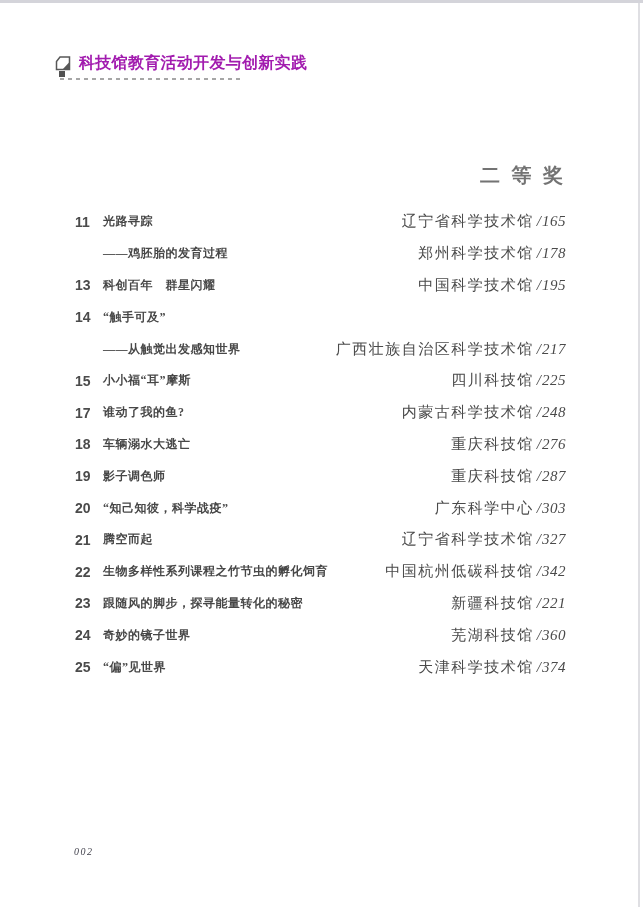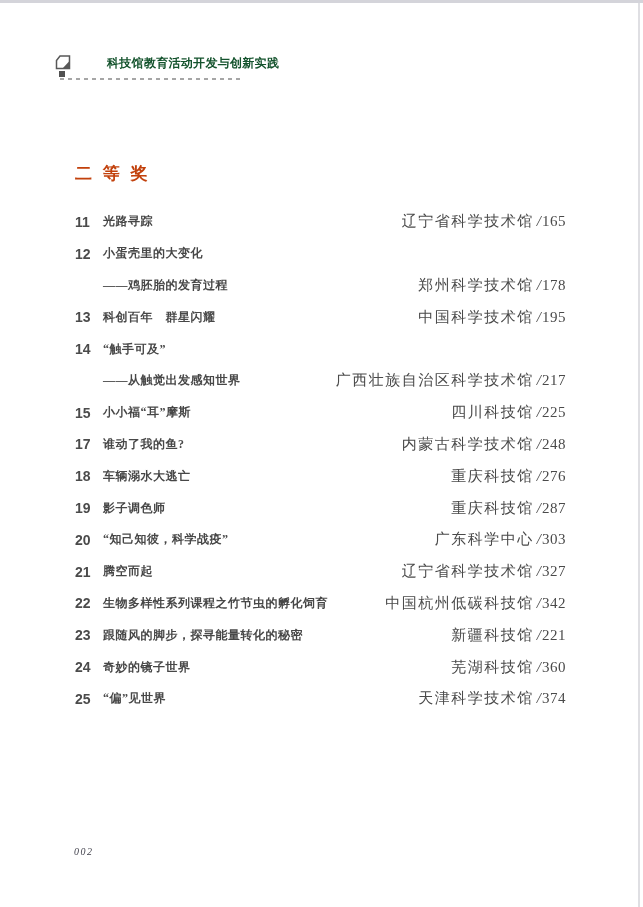--- a/index.html
+++ b/index.html
@@ -12,52 +12,51 @@
     color:#474747;
   }
   .top-band   { position:absolute; top:0; left:0; right:0; height:3px; background:#d4d4da; }
   .right-band { position:absolute; top:3px; right:3px; bottom:0; width:2px; background:#dfdfe3; }
 
   
   .header { position:absolute; left:53px; top:53px; display:flex; align-items:center; }
   .header .icon { width:20px; height:20px; margin-right:6px; flex:none; }
   .header-title {
     font-family:"Liberation Sans","DejaVu Sans",sans-serif;
-    font-weight:bold; font-size:12px; letter-spacing:0.3px; color:#14532d;
+    font-weight:bold; font-size:16px; letter-spacing:0.3px; color:#a21caf;
     white-space:nowrap;
-    margin-left:28px;
   }
   .dash-line {
     position:absolute; left:60px; top:78px; width:180px; height:2px;
     background:repeating-linear-gradient(90deg,#a6a6a6 0 4px,transparent 4px 8px);
   }
   .dash-square { position:absolute; left:59px; top:71px; width:6px; height:6px; background:#515151; }
 
   
   .section-title {
     position:absolute; left:75px; top:162px; width:491px;
-    text-align:left;
+    text-align:right;
     font-family:"Liberation Sans","DejaVu Sans",sans-serif;
-    font-weight:bold; font-size:17px; letter-spacing:3px; color:#c2410c;
+    font-weight:bold; font-size:20px; letter-spacing:3px; color:#737373;
     white-space:nowrap;
   }
 
   
   .toc { position:absolute; left:75px; top:206px; width:491px; }
   .row { display:flex; align-items:center; height:31.8px; }
   .num {
     flex:none; width:28px;
     font-family:"Liberation Sans","DejaVu Sans",sans-serif;
     font-weight:bold; font-size:14px; color:#4b4b4b;
   }
   .ttl { font-size:12px; font-weight:bold; color:#474747; letter-spacing:0.5px; white-space:nowrap; }
   .fill { flex:1 1 auto; min-width:8px; }
   .ref  { white-space:nowrap; font-size:15px; color:#4a4a4a; letter-spacing:1.5px; }
   .sl   { font-style:italic; margin:0 1px 0 3px; letter-spacing:0; }
-  .pg   { letter-spacing:0.5px;text-align:right; }
+  .pg   { font-style:italic; letter-spacing:0.5px;text-align:right; }
 
   .footer-page {
     position:absolute; left:74px; top:846px;
     font-style:italic; font-size:10px; letter-spacing:1.5px; color:#41414c;
   }
 </style>
 </head>
 <body>
 
 <div class="page">
@@ -80,25 +79,20 @@
 
   <div class="toc">
 
     <div class="row">
       <span class="num">11</span>
       <span class="ttl">光路寻踪</span>
       <span class="fill"></span>
       <span class="ref"><span>辽宁省科学技术馆</span><span class="sl">/</span><span class="pg">165</span></span>
     </div>
 
-    <div class="row">
-      <span class="num">12</span>
-      <span class="ttl">小蛋壳里的大变化</span>
-      <span class="fill"></span>
-    </div>
     <div class="row">
       <span class="num"></span>
       <span class="ttl">——鸡胚胎的发育过程</span>
       <span class="fill"></span>
       <span class="ref"><span>郑州科学技术馆</span><span class="sl">/</span><span class="pg">178</span></span>
     </div>
 
     <div class="row">
       <span class="num">13</span>
       <span class="ttl">科创百年　群星闪耀</span>

